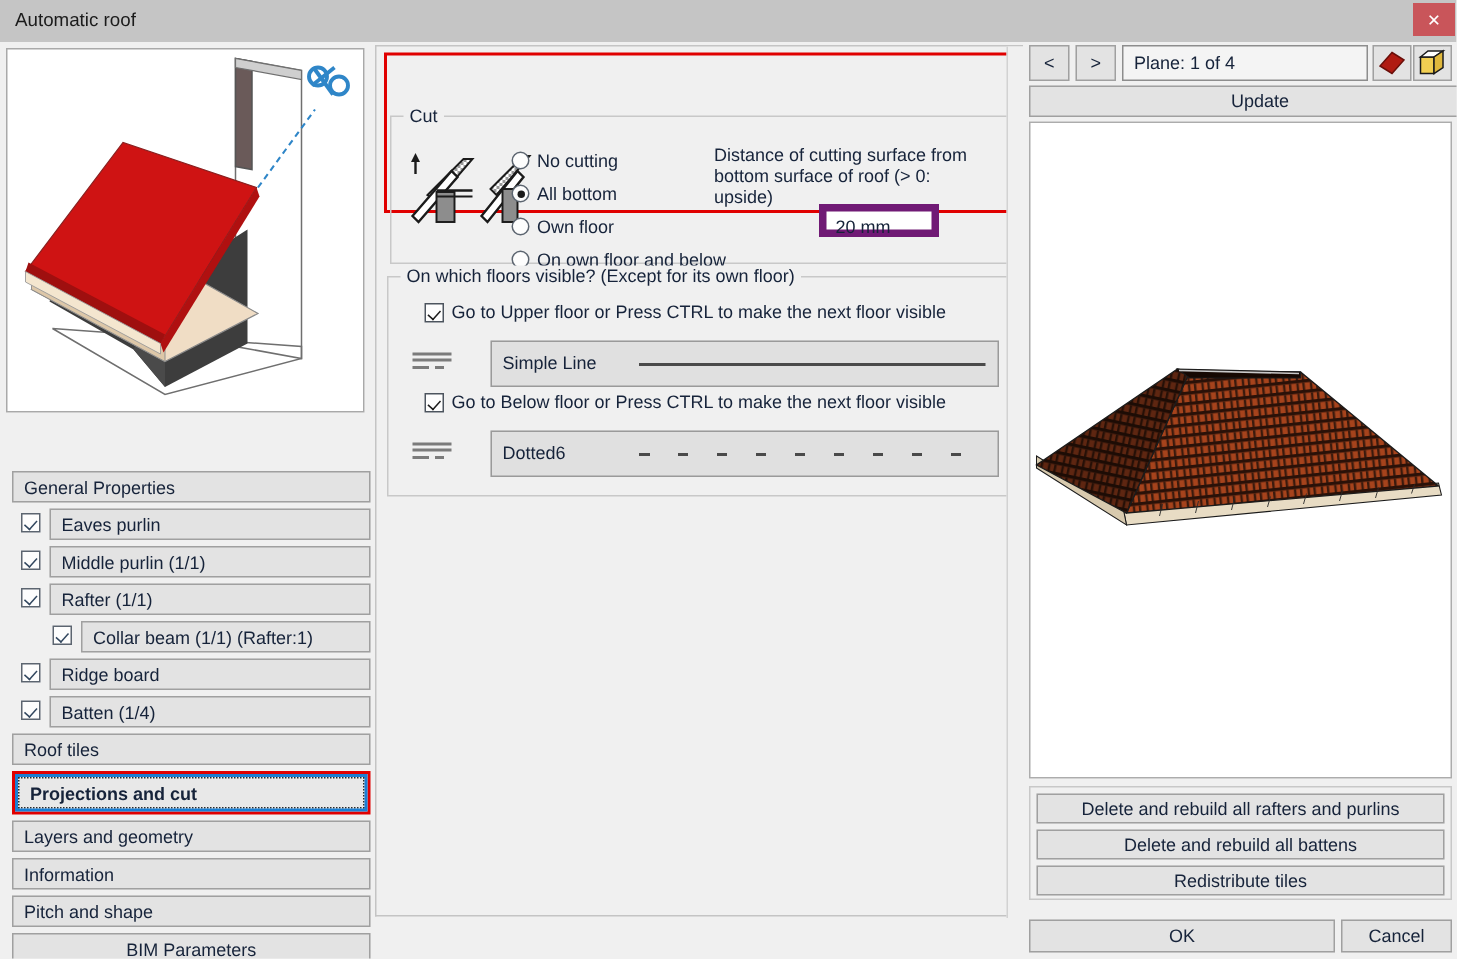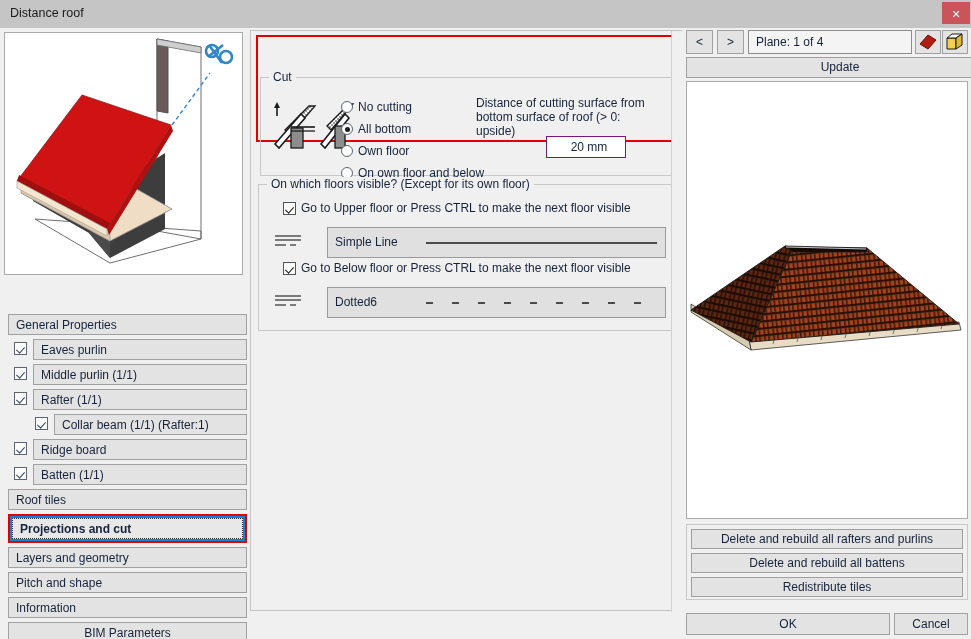--- a/index.html
+++ b/index.html
@@ -153,27 +153,26 @@
   }
 
   .dist-label {
     position: absolute; left: 215px; top: 18px;
     width: 170px; line-height: 14px; font-size: 12px;
   }
   .mm-input {
     position: absolute; left: 285px; top: 58px;
     width: 80px; height: 22px;
     background: #ffffff;
-    border: 1px solid #701a75;
+    border: 5px solid #701a75;
     font-family: "Liberation Sans", sans-serif;
     font-size: 12px;
     color: #16233a;
     padding-left: 6px;
     line-height: 20px;
-    text-align: center;
   }
 
   .vis-group {
     position: absolute; left: 7px; top: 113px;
     width: 419px; height: 147px; margin-top: 40px;
   }
   .chk-row {
     position: absolute;
     display: flex; align-items: flex-end;
     font-size: 12px; white-space: nowrap;
@@ -264,21 +263,21 @@
     background: #e3e3e3; border: 1px solid #a0a0a0;
     text-align: center; font-size: 12px; line-height: 20px; cursor: pointer;
   }
 </style>
 </head>
 <body>
 
 <div id="app">
 
   <div class="titlebar">
-    <span class="title">Distance roof</span>
+    <span class="title">Automatic roof</span>
     <button class="close-btn">✕</button>
   </div>
 
   <div class="left-col">
     <div class="preview-box">
       <svg width="237" height="241" viewBox="0 0 237 241">
 
         <polygon points="152,6 196,14 196,206 152,198" fill="#ffffff" stroke="#6f6f6f" stroke-width="1"></polygon>
         <polygon points="152,6 163,8 163,80 152,78" fill="#6a5a59" stroke="#555" stroke-width="1"></polygon>
         <polygon points="152,6 196,14 196,20 152,12" fill="#cfcfcf" stroke="#6f6f6f" stroke-width="0.8"></polygon>
@@ -334,41 +333,41 @@
         <div class="panel-btn ind2">Collar beam (1/1) (Rafter:1)</div>
       </div>
 
       <div class="row-item">
         <span class="cbx"></span>
         <div class="panel-btn ind1">Ridge board</div>
       </div>
 
       <div class="row-item">
         <span class="cbx"></span>
-        <div class="panel-btn ind1">Batten (1/1)</div>
+        <div class="panel-btn ind1">Batten (1/4)</div>
       </div>
 
       <div class="row-item">
         <div class="panel-btn full">Roof tiles</div>
       </div>
 
       <div class="sel-wrap">
         <div class="panel-btn selected">Projections and cut</div>
       </div>
 
       <div class="row-item">
         <div class="panel-btn full">Layers and geometry</div>
       </div>
 
       <div class="row-item">
+        <div class="panel-btn full">Information</div>
+      </div>
+
+      <div class="row-item">
         <div class="panel-btn full">Pitch and shape</div>
-      </div>
-
-      <div class="row-item">
-        <div class="panel-btn full">Information</div>
       </div>
 
       <div class="row-item">
         <div class="panel-btn full centered">BIM Parameters</div>
       </div>
 
     </div>
   </div>
 
   <div class="mid-col">

